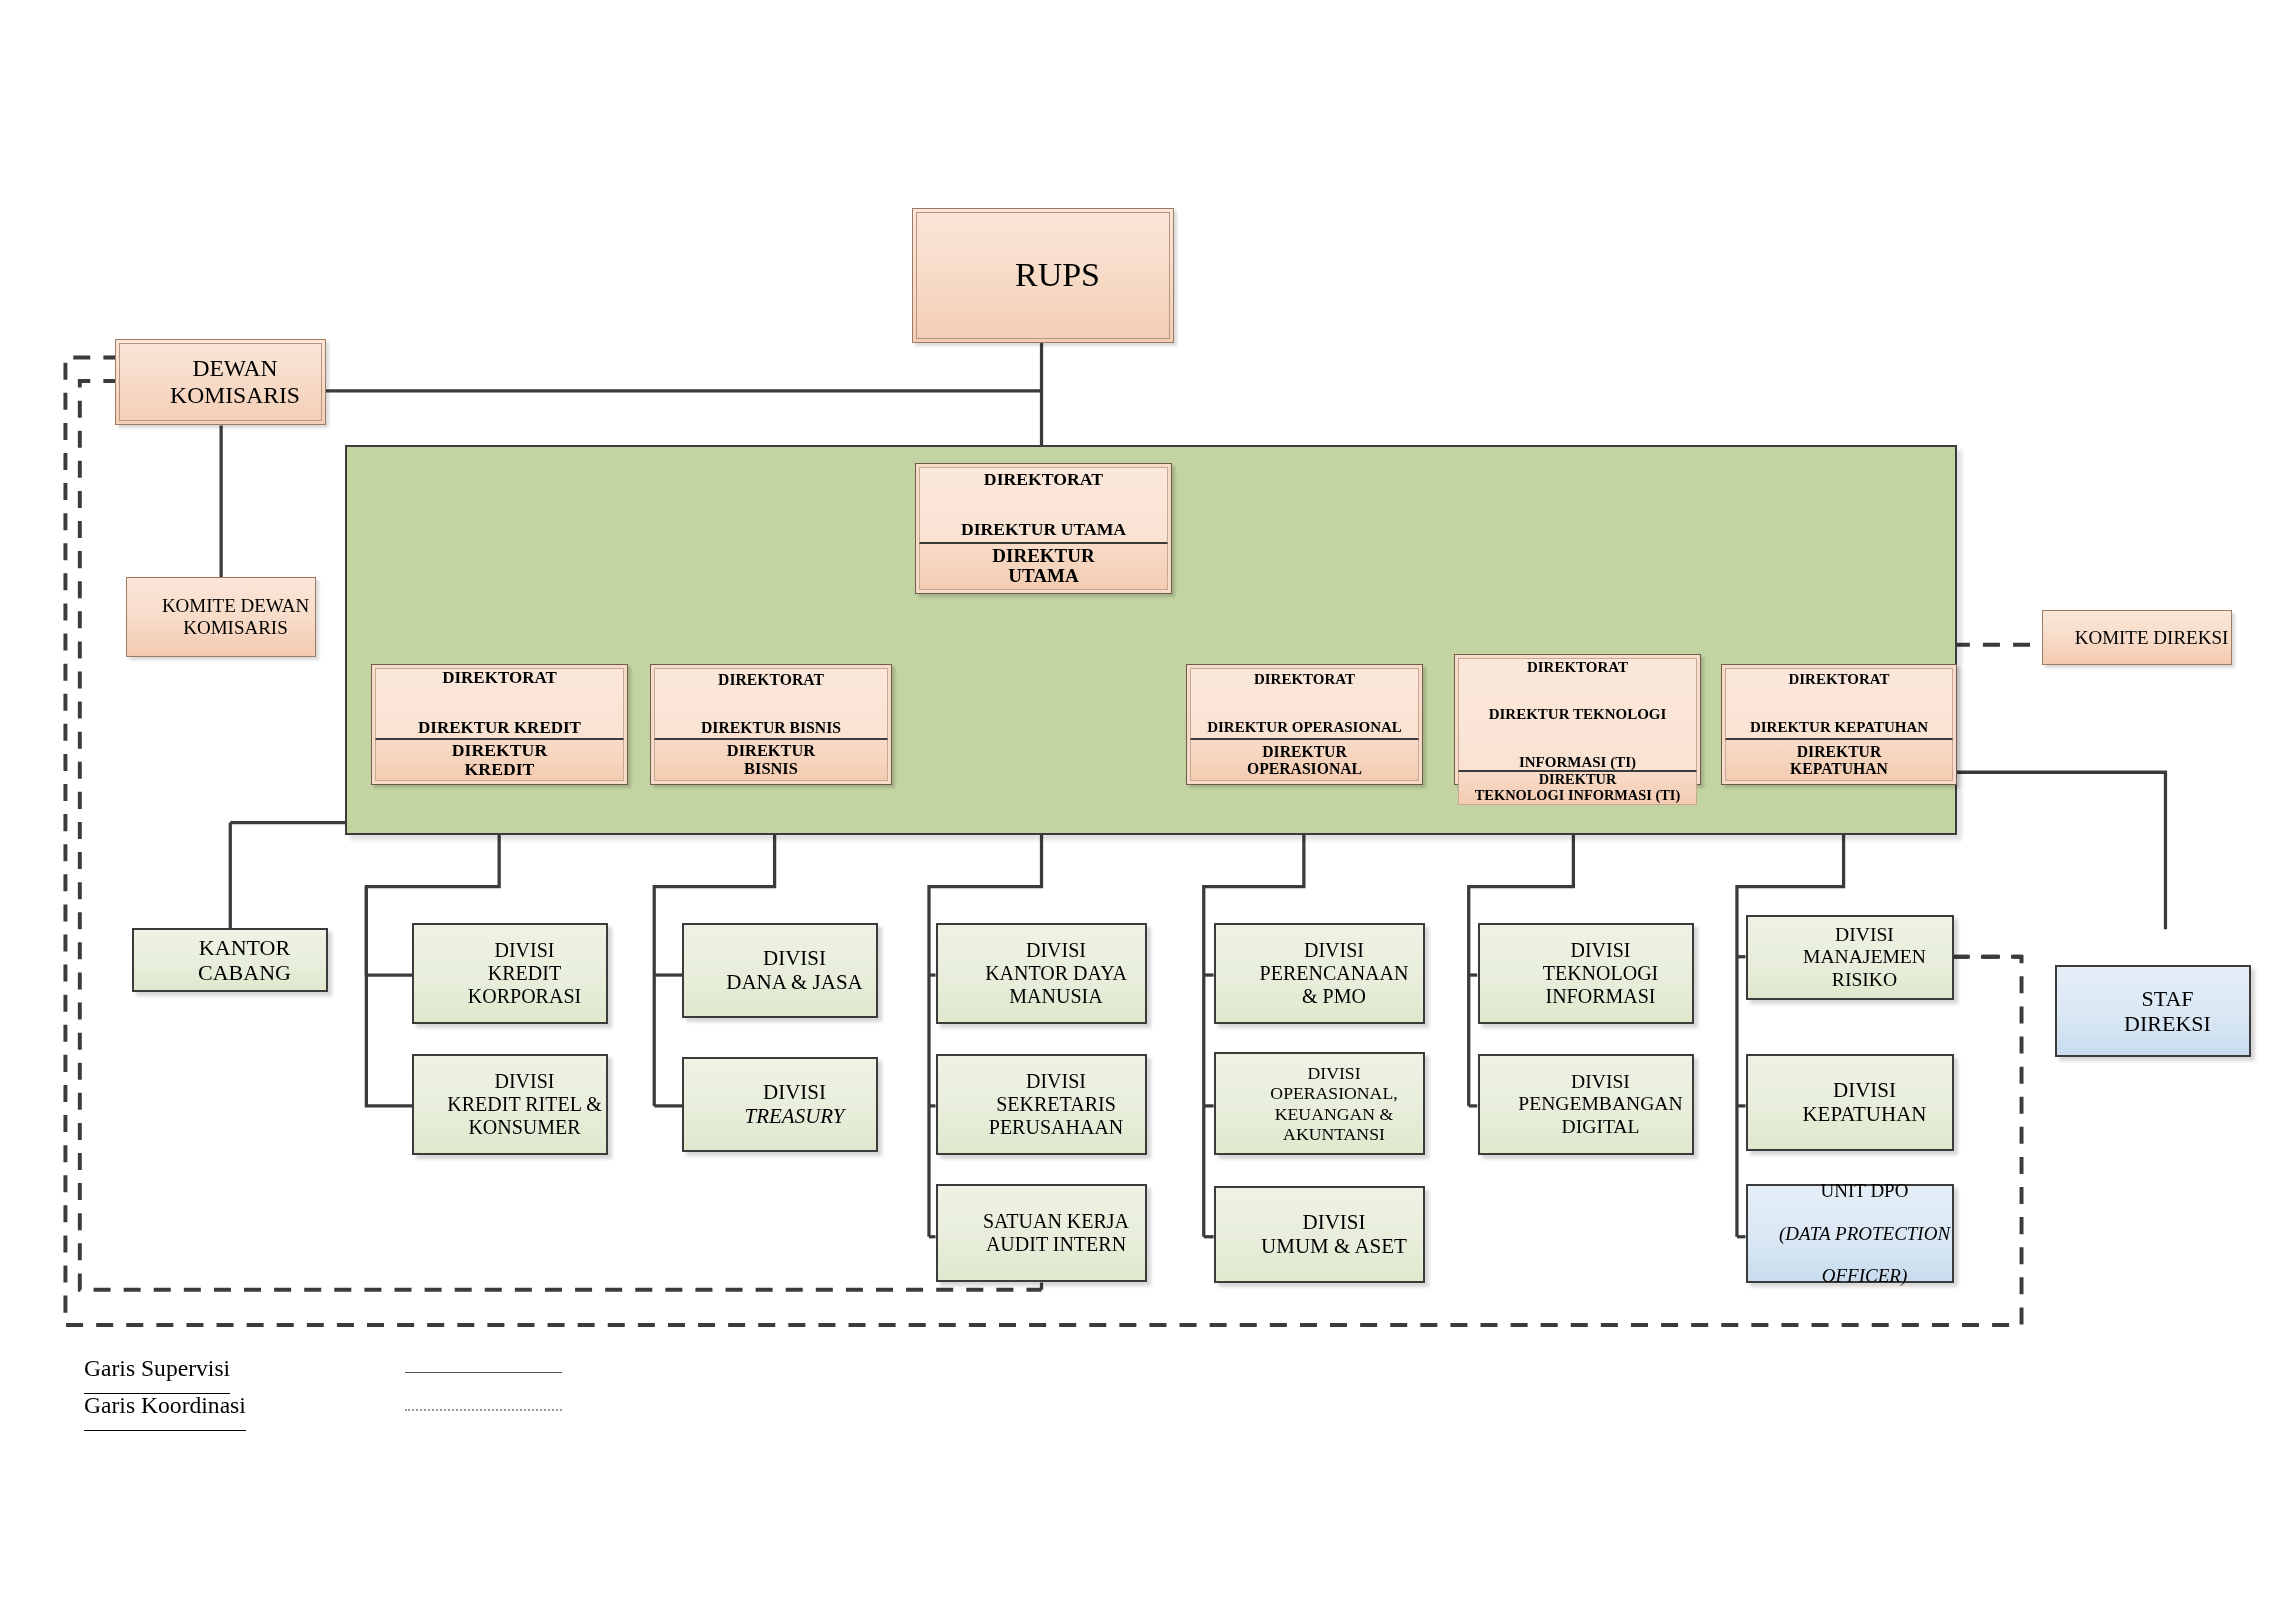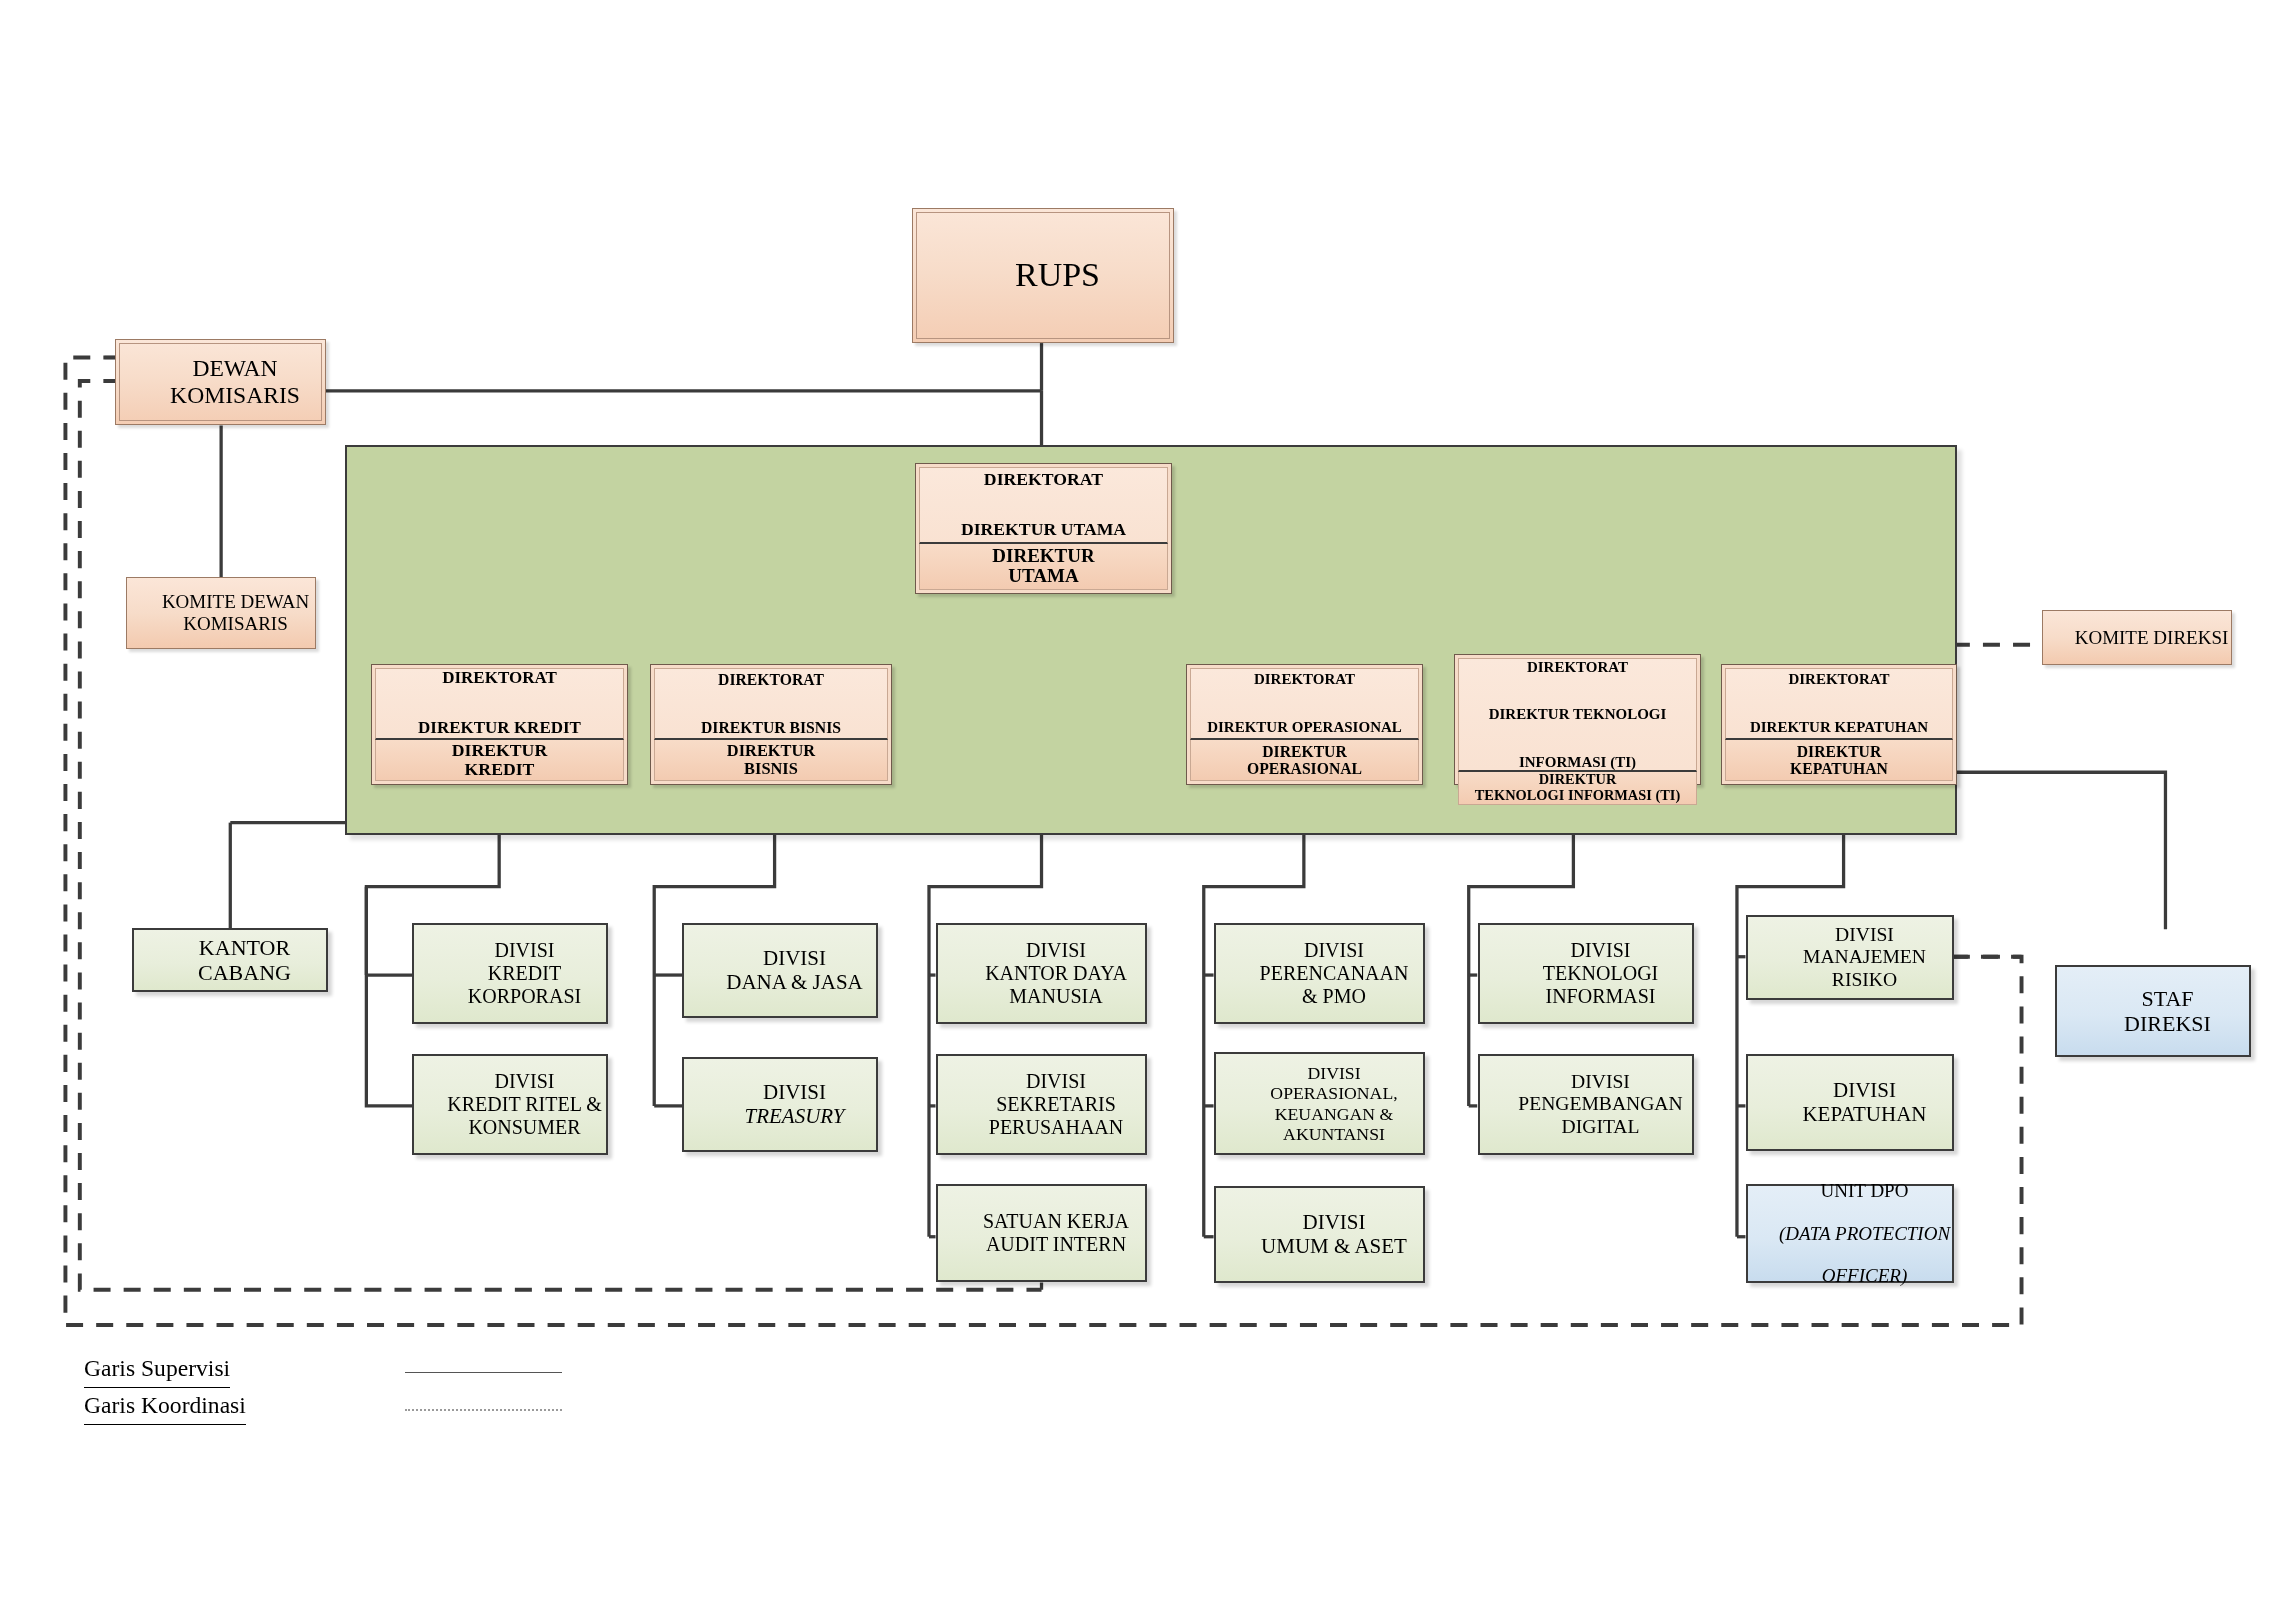--- a/index.html
+++ b/index.html
@@ -79,21 +79,21 @@
     margin:0 2.6px 2.6px 2.6px;border-left:0.7px solid #c9a893;
     border-right:0.7px solid #c9a893;border-bottom:0.7px solid #c9a893;
   }
 
   .ital{font-style:italic;}
 
   
   #legend{position:absolute;left:84px;top:1355px;width:497px;}
   .leg-row{position:relative;height:37px;}
   .leg-label{position:absolute;left:0;top:0;font-size:23.6px;
-             border-bottom:1.3px solid #000;padding-bottom:5px;}
+             border-bottom:1.3px solid #000;padding-bottom:11px;}
   .leg-solid{position:absolute;left:321px;top:17px;width:157px;
              border-top:1.3px solid #555;}
   .leg-dash{position:absolute;left:321px;top:17px;width:157px;
             border-top:2px dotted #9a9a9a;}
 </style>
 </head>
 <body>
 
 <div id="stage">
 
@@ -170,21 +170,21 @@
     <span class="inner-rule"></span>
     <span>RUPS</span>
   </div>
 
   <div class="node peach" style="left:115px;top:339px;width:211px;height:86px;font-size:23.6px;flex-direction:column;">
     <span class="inner-rule"></span>
     <span>DEWAN</span>
     <span>KOMISARIS</span>
   </div>
 
-  <div class="node peach-flat" style="left:126px;top:577px;width:190px;height:72px;font-size:19px;flex-direction:column;">
+  <div class="node peach-flat" style="left:126px;top:577px;width:190px;height:80px;font-size:19px;flex-direction:column;">
     <span>KOMITE DEWAN</span>
     <span>KOMISARIS</span>
   </div>
 
   <div class="dirunit" style="left:915px;top:463px;width:257px;height:131px;">
     <div class="top" style="font-size:17.7px;flex-direction:column;">
       <span>DIREKTORAT</span>
       <span>DIREKTUR UTAMA</span>
     </div>
     <div class="bot" style="font-size:19px;flex-direction:column;">

